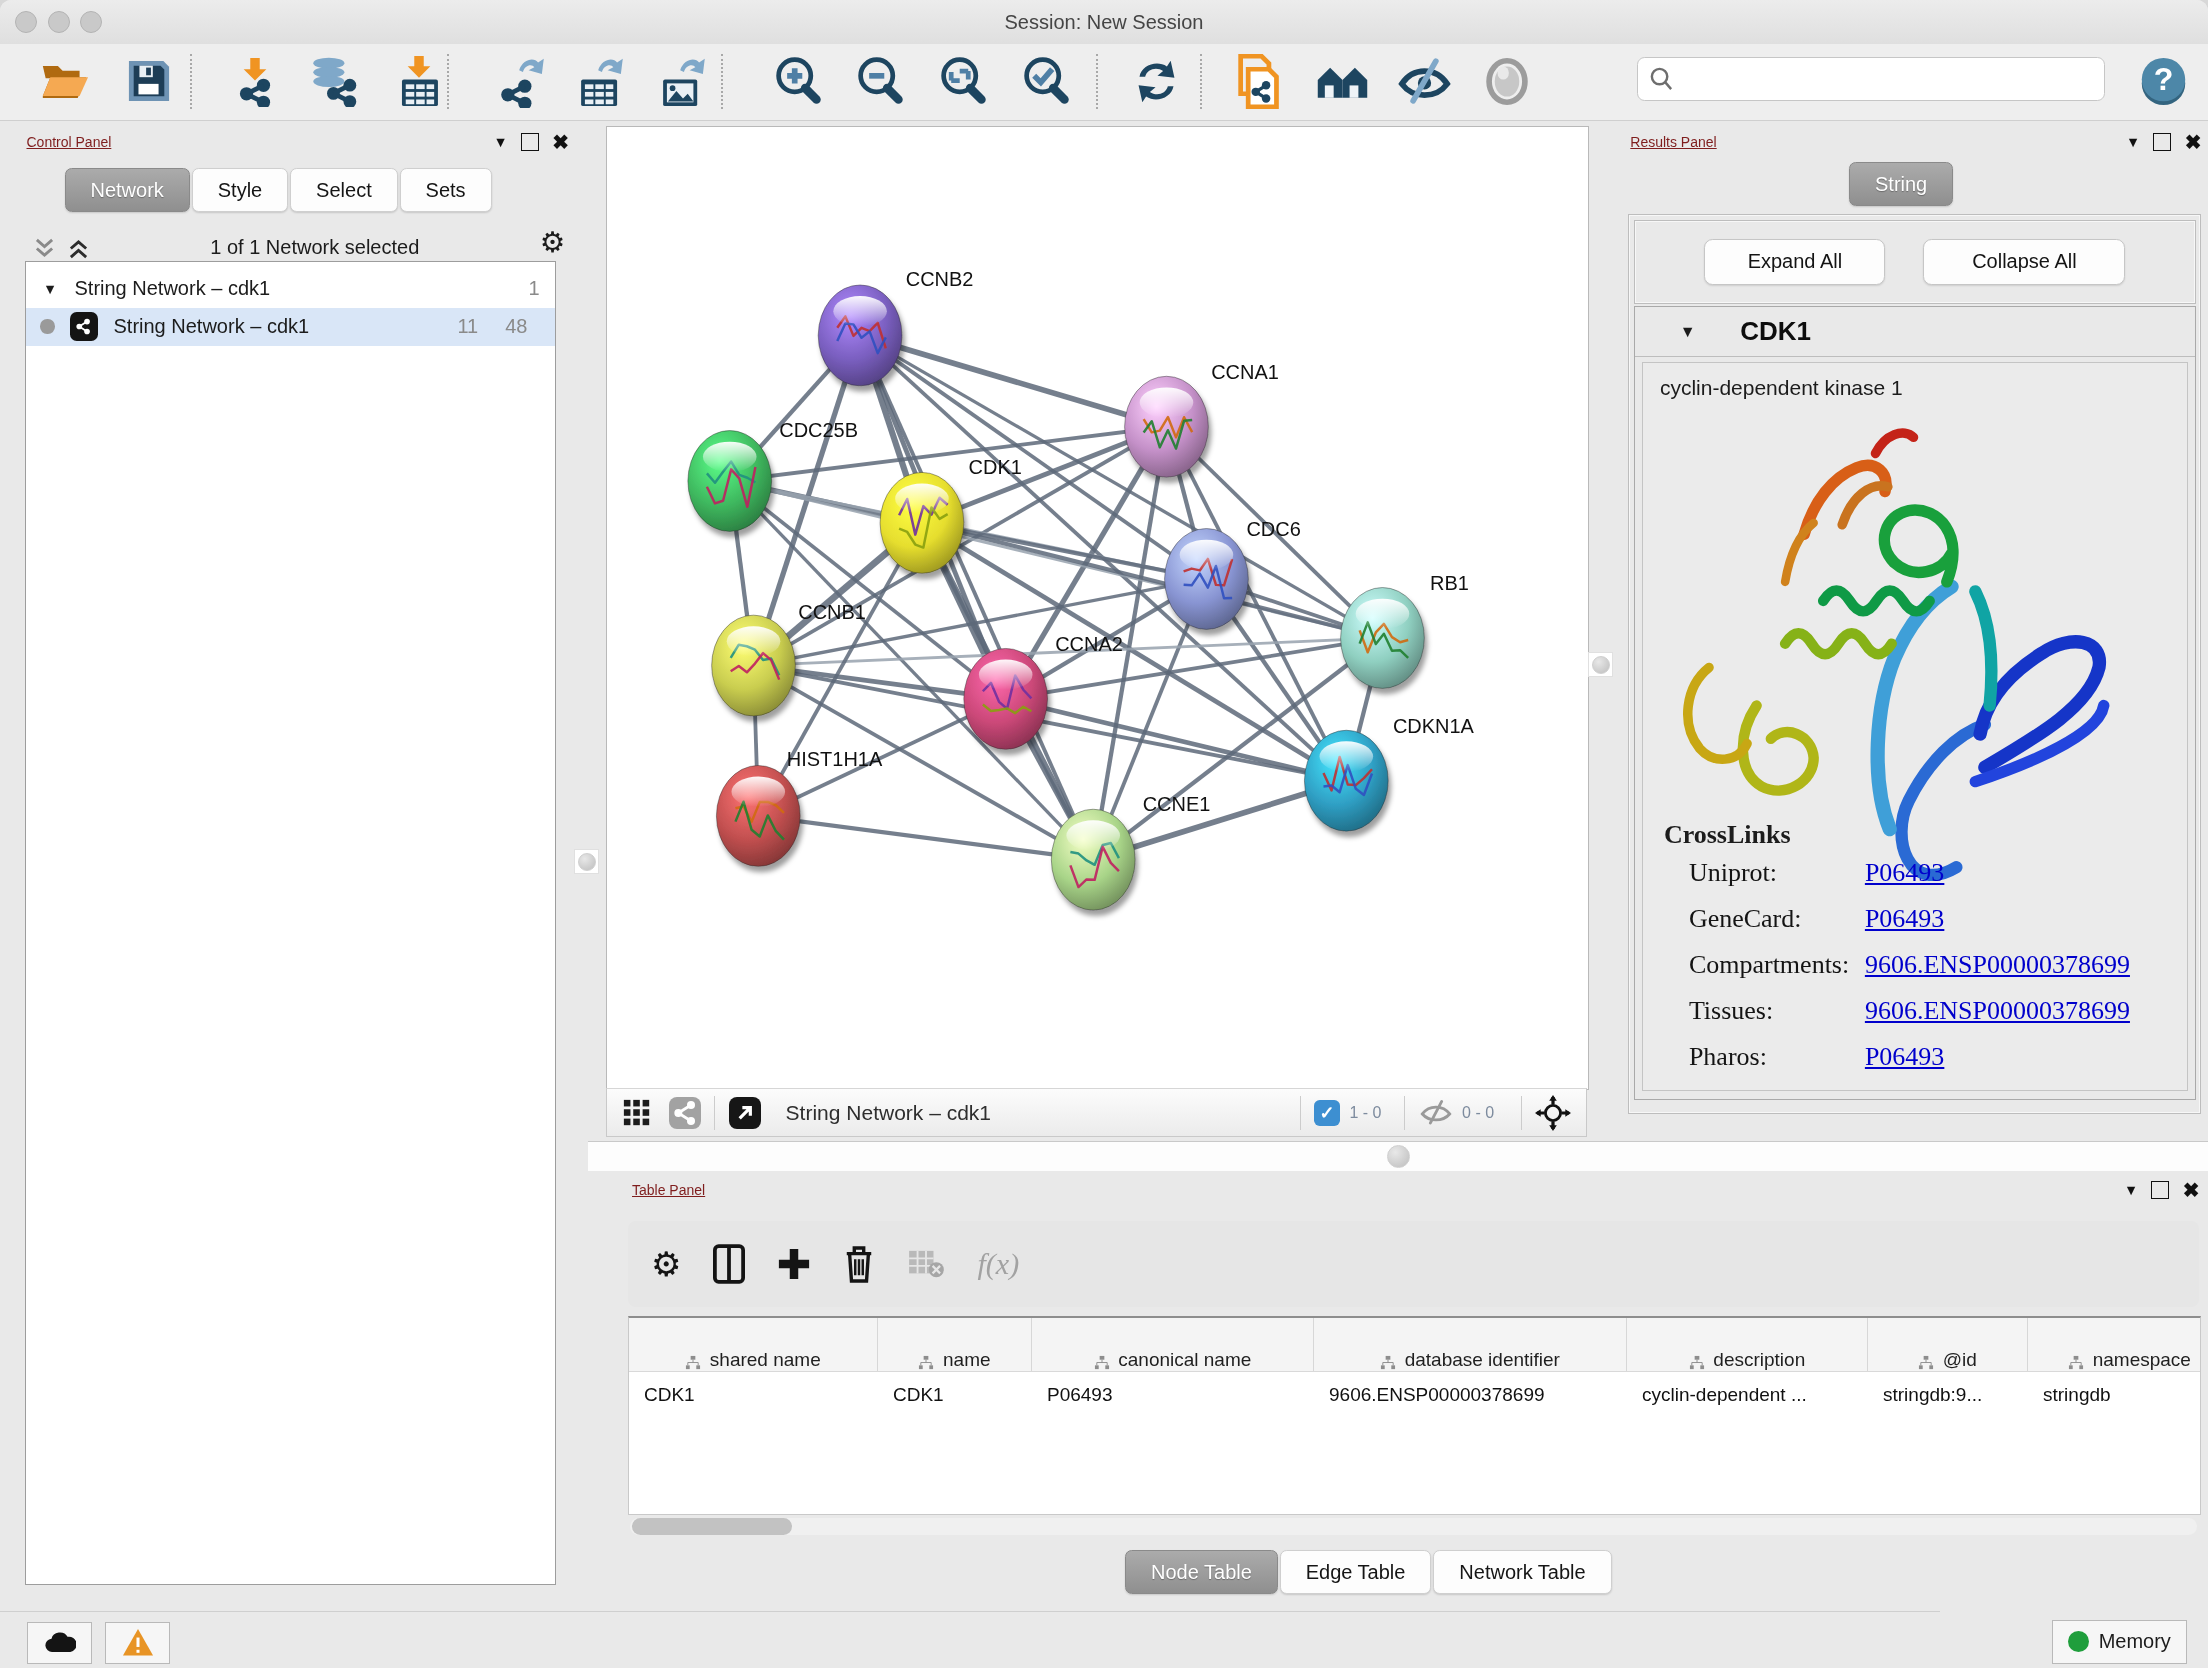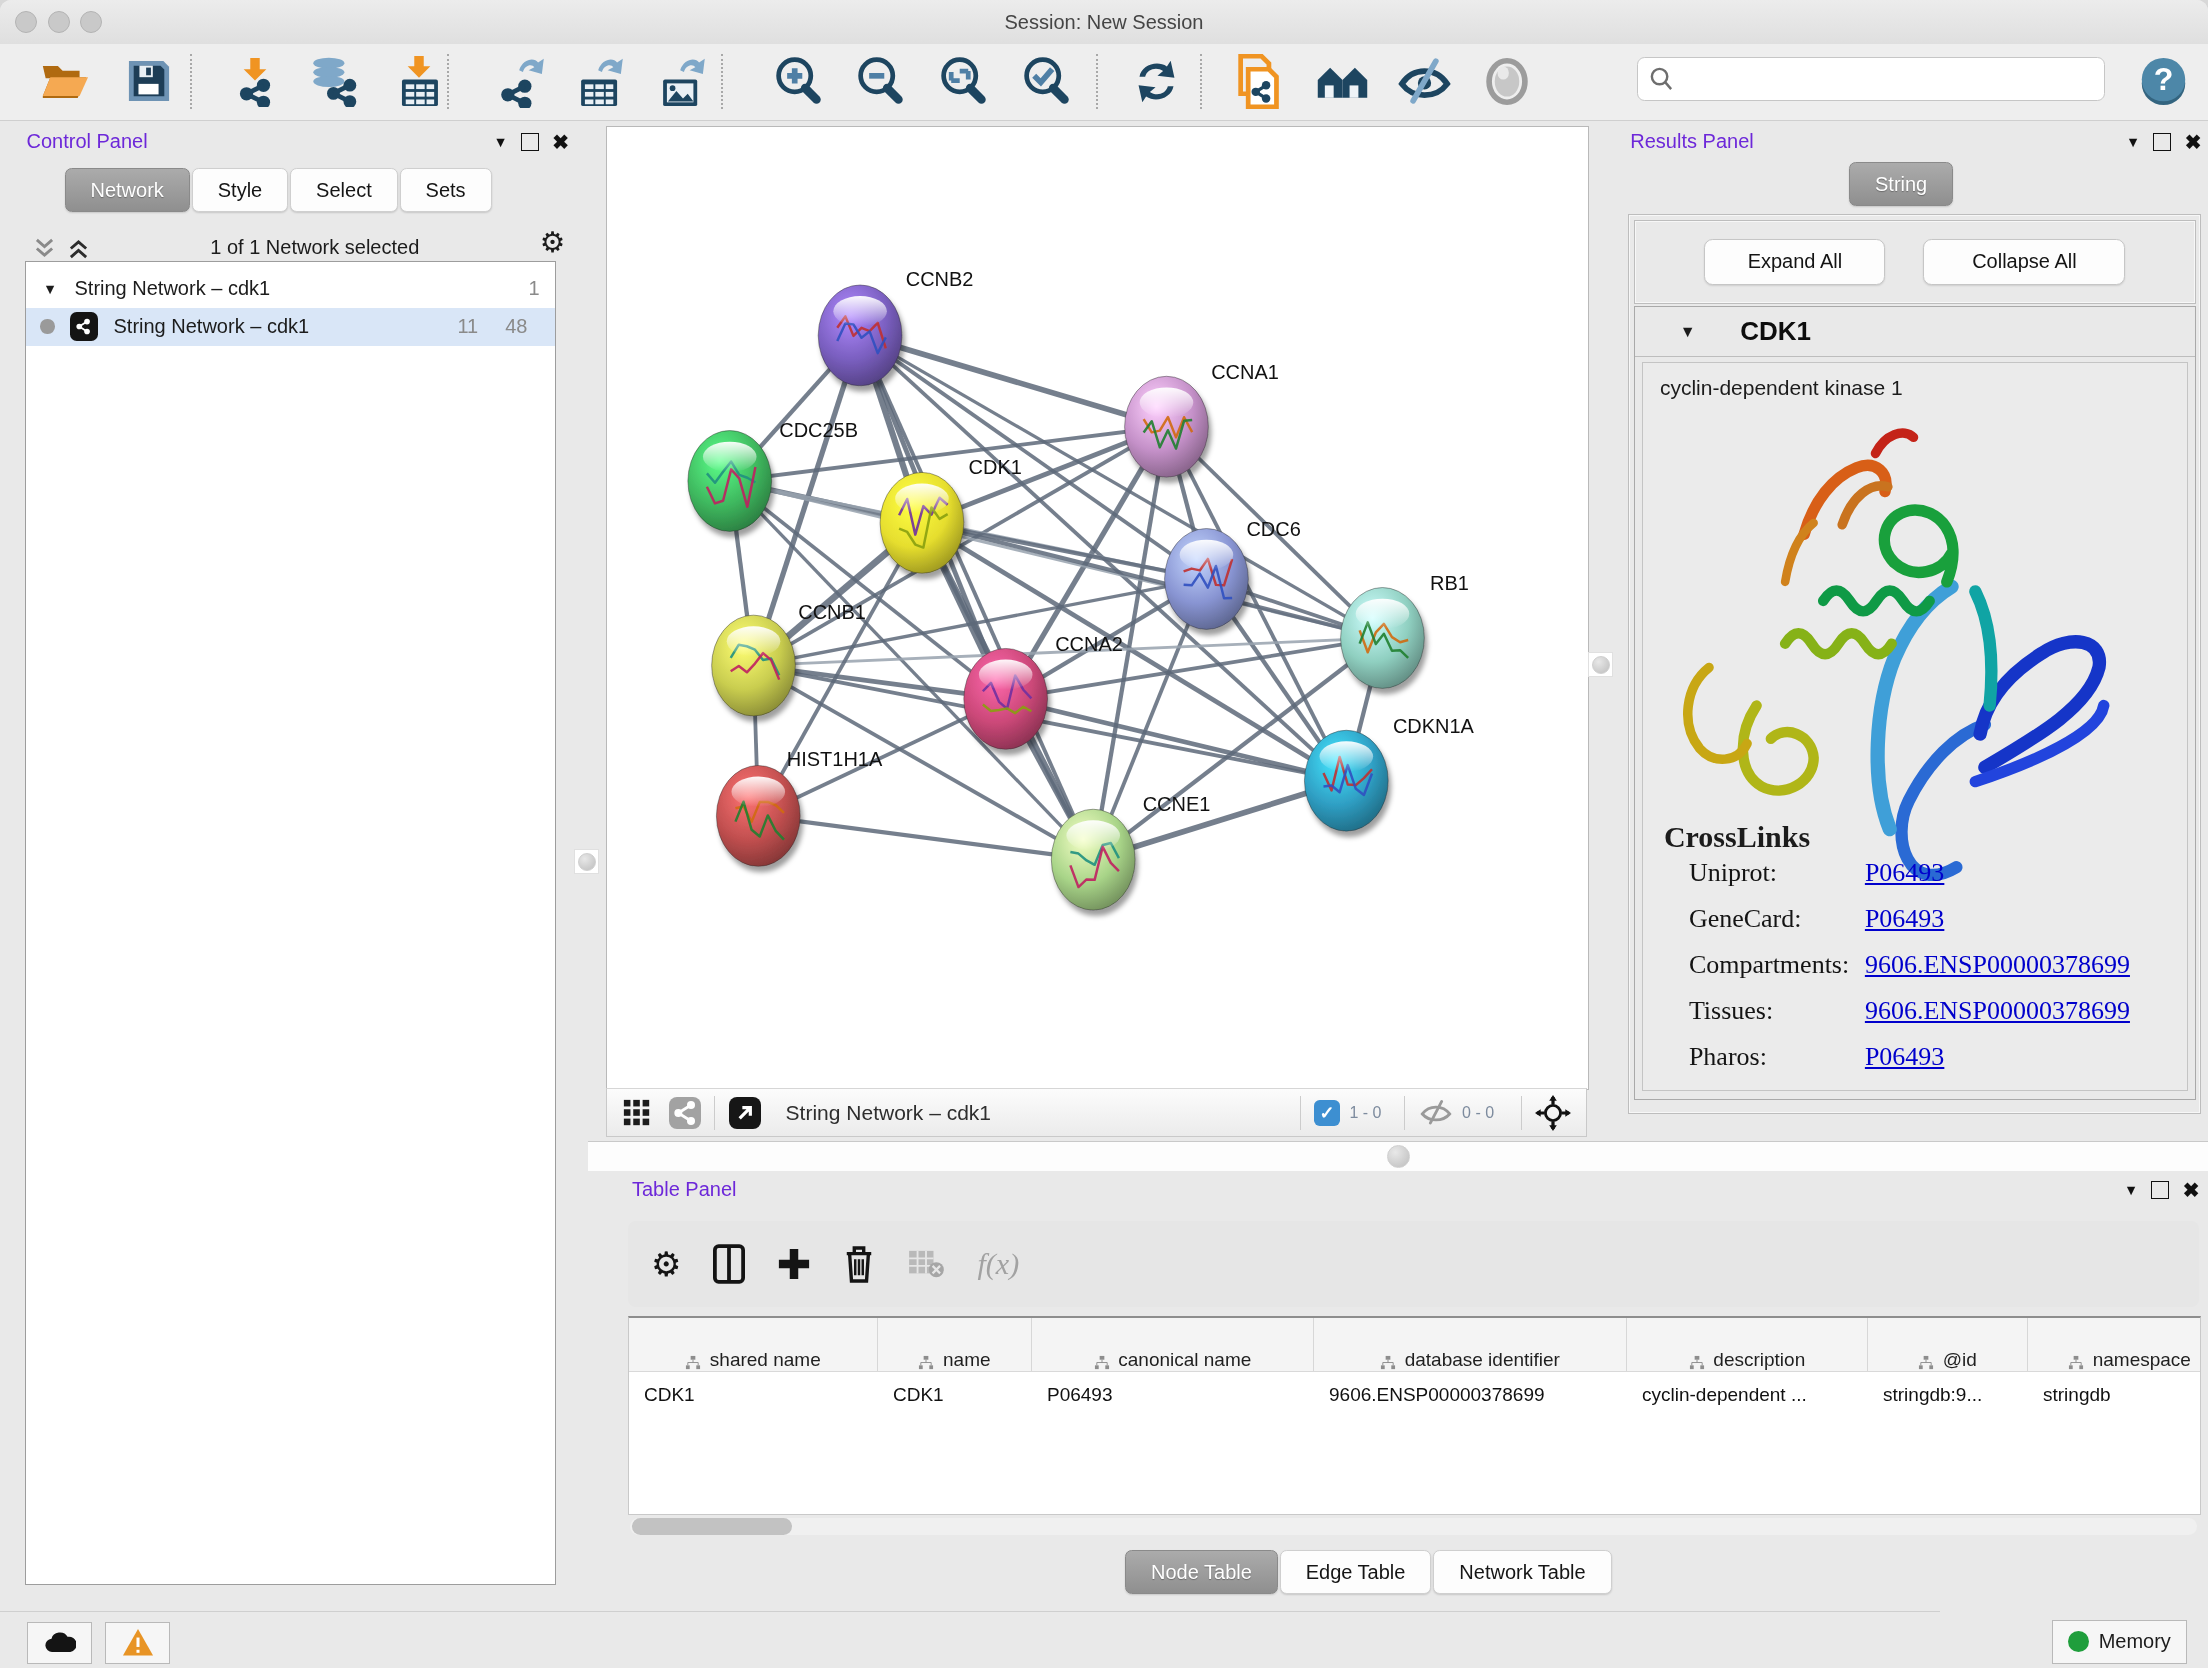--- a/index.html
+++ b/index.html
@@ -13,21 +13,21 @@
   .tl-dot{width:20px;height:20px;border-radius:50%;background:#c9c9c9;border:1px solid #b3b3b3;display:inline-block;}
   .win-title{width:100%;text-align:center;line-height:44px;font-size:20px;color:#454545;}
   
   .toolbar{left:0;top:44px;width:2208px;height:76px;background:#eeeeee;border-bottom:1.9px solid #cfcfcf;}
   .tb{position:absolute;top:7.6px;width:53px;height:59px;display:flex;align-items:center;justify-content:center;cursor:default;}
   .tbsep{position:absolute;top:9.5px;width:0;height:55px;border-left:2.9px dotted #a8a8a8;}
   .searchbox{position:absolute;left:1637px;top:13.3px;width:468px;height:44px;background:#fff;border:1.9px solid #c6c6c6;
              border-radius:7.6px;display:flex;align-items:center;padding:0 9.5px;box-sizing:border-box;}
   .searchbox input{border:none;outline:none;flex:1;font-size:19px;font-family:"Liberation Sans",sans-serif;background:transparent;}
   
-  .panel-title{font-size:20px;color:#6d28d9;}
+  .panel-title{font-size:14px;color:#7f1d1d;text-decoration:underline;}
   .pctrl{display:flex;gap:13.3px;align-items:center;}
   .pc-tri{font-size:14.3px;color:#111;}
   .pc-box{width:16px;height:16px;border:1.9px solid #111;display:inline-block;}
   .pc-x{font-size:20px;font-weight:bold;color:#111;}
   .tab{height:42px;line-height:42px;padding:0 25px;background:#fdfdfd;border:1px solid #cfcfcf;border-radius:6.7px;
        font-size:20px;color:#151515;margin-right:1.9px;box-shadow:0 1px 1.9px rgba(0,0,0,.15);}
   .tab.sel{background:linear-gradient(#ababab,#8f8f8f);color:#fff;border-color:#8a8a8a;
            text-shadow:0 1px 1px rgba(0,0,0,.3);}
   .tabbar{display:flex;}
   
@@ -683,21 +683,21 @@
               <path d="M160 190 q14-22 28 0 q14 22 28 0 q14-22 28 0 q14 22 28 0" stroke="#0f9a46" stroke-width="11"></path>
               <path d="M120 235 q14-22 28 0 q14 22 28 0 q14-22 28 0 q14 22 28 0" stroke="#86b217" stroke-width="11"></path>
               <path d="M90 300 C70 330 70 370 95 385 C120 398 150 380 150 355 C148 330 120 320 105 335" stroke="#b0b618" stroke-width="11"></path>
               <path d="M40 260 C15 280 10 320 30 345 C45 362 70 360 80 340" stroke="#c8a714" stroke-width="10"></path>
               <path d="M140 120 C150 85 170 60 195 50 C215 42 230 55 225 75" stroke="#d85f17" stroke-width="12"></path>
               <path d="M180 110 C190 80 210 65 228 70" stroke="#c9731f" stroke-width="10"></path>
               <path d="M215 35 C225 15 245 8 255 18" stroke="#c42318" stroke-width="10"></path>
               <path d="M120 170 C125 140 135 120 150 108" stroke="#d0821c" stroke-width="9"></path>
             </g>
           </svg>
-          <div class="serif" style="position:absolute;left:21px;top:457px;font-size:30px;font-weight:bold;">CrossLinks</div>
+          <div class="serif" style="position:absolute;left:21px;top:457px;font-size:26px;font-weight:bold;">CrossLinks</div>
           <div class="abs" style="left:46px;top:495px;right:9.5px;" id="xl-rows">
               <div class="xl-row serif" style="margin-bottom: 16px;">
                 <span class="lbl">Uniprot:</span>
                 <a href="#">P06493</a>
               </div>
               <div class="xl-row serif" style="margin-bottom: 16px;">
                 <span class="lbl">GeneCard:</span>
                 <a href="#">P06493</a>
               </div>
               <div class="xl-row serif" style="margin-bottom: 16px;">

